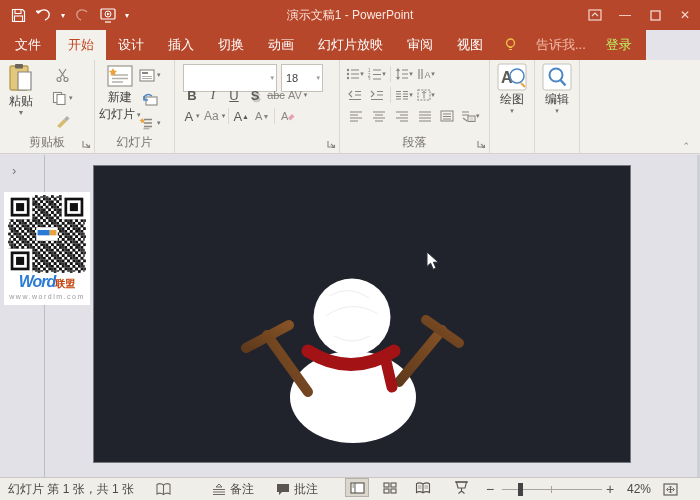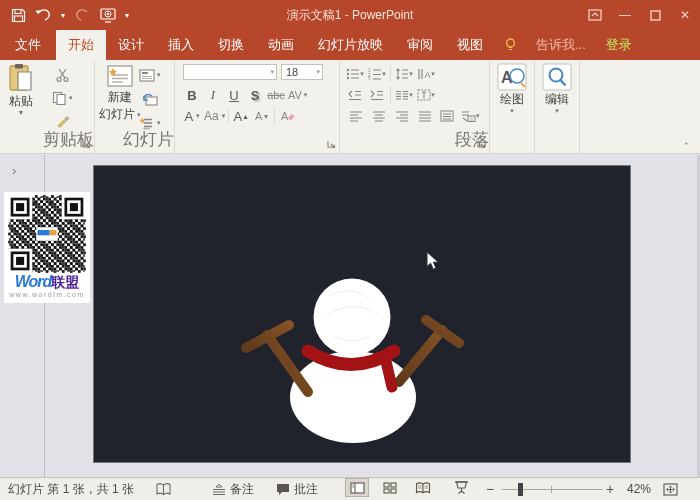--- a/index.html
+++ b/index.html
@@ -10,54 +10,54 @@
   .titlebar { position:absolute; left:0; top:0; width:700px; height:30px; background:#b7472a; color:#fff; }
   .qat { position:absolute; left:6px; top:0; height:30px; display:flex; align-items:center; gap:2px; }
   .qat-btn { width:24px; height:24px; display:flex; align-items:center; justify-content:center; color:#fff; font-size:14px; }
   .qat-caret { font-size:8px; width:10px; }
   .dim { opacity:.45; }
   .win-title { position:absolute; left:0; right:0; top:0; height:30px; line-height:30px; text-align:center; font-size:12px; color:#fbe6df; pointer-events:none; }
   .winctl { position:absolute; right:0; top:0; height:30px; display:flex; }
   .winctl .wbtn { width:30px; height:30px; display:flex; align-items:center; justify-content:center; color:#f5d8cf; font-size:12px; }
 
   
-  .tabrow { position:absolute; left:0; top:30px; width:700px; height:30px; background:#b7472a; display:flex; align-items:stretch; }
+  .tabrow { position:absolute; left:0; top:30px; width:646px; height:30px; background:#b7472a; display:flex; align-items:stretch; }
   .tab { padding:0 12px; line-height:30px; color:#fff; font-size:13px; white-space:nowrap; }
   .tab.file { padding:0 15px; }
   .tab.active { background:#f3f1ec; color:#c0461f; }
   .tellme { display:flex; align-items:center; gap:20px; color:#efb9a8; padding:0 10px; font-size:13px; white-space:nowrap;}
   .signin { line-height:30px; padding:0 10px; color:#bef264; font-size:13px; white-space:nowrap;}
   .share { position:absolute; right:0; top:0; height:30px; background:#a33e21; display:flex; align-items:center; gap:5px; padding:0 12px; color:#fff; font-size:13px; }
 
   
   .ribbon { position:absolute; left:0; top:60px; width:700px; height:94px; background:#f3f1ec; border-bottom:1px solid #d5d1ca; color:#5c5a55; }
   .rgroup { position:absolute; top:0; height:93px; border-right:1px solid #ddd9d2; }
-  .glabel { position:absolute; bottom:2px; left:0; right:0; text-align:right; font-size:17px; color:#7a776f; }
+  .glabel { position:absolute; bottom:2px; left:0; right:0; text-align:center; font-size:12px; color:#7a776f; }
   .launcher { position:absolute; right:2px; bottom:3px; width:10px; height:10px; }
   .bigbtn { position:absolute; top:3px; display:flex; flex-direction:column; align-items:center; font-size:12px; color:#444; }
   .caret { font-size:7px; color:#777; line-height:6px; }
   .mini { display:flex; align-items:center; justify-content:center; height:18px; min-width:18px; color:#8a8680; }
   .letter { font-size:13px; color:#5c5a55; }
-  .combo { background:#fff; border:1px solid #c5c1ba; height:16px; display:flex; align-items:center; justify-content:space-between; padding:0 2px 0 4px; font-size:11px; color:#444; }
+  .combo { background:#fff; border:1px solid #c5c1ba; height:28px; display:flex; align-items:center; justify-content:space-between; padding:0 2px 0 4px; font-size:11px; color:#444; }
   .combo .caret { color:#999; }
   .collapse { position:absolute; right:10px; bottom:2px; color:#8a8680; font-size:9px; }
 
   
   .workspace { position:absolute; left:0; top:155px; width:700px; height:322px; background:#e1e1e7; }
   .panesplit { position:absolute; left:44px; top:0; width:1px; height:322px; background:#bcbcc3; }
   .expand-arrow { position:absolute; left:12px; top:8px; color:#777; font-size:13px; }
   .rightedge { position:absolute; right:0; top:0; width:3px; height:322px; background:#cfcfd6; }
   .slide { position:absolute; left:93px; top:10px; width:538px; height:298px; background:#20222c; border:1px solid #75757c; }
   .slide svg { position:absolute; left:0; top:0; }
 
   
   .watermark { position:absolute; left:4px; top:37px; width:86px; background:#fff; padding:3px 3px 5px 3px; text-align:center; }
   .brandline { font-style:italic; font-weight:bold; font-size:16px; line-height:18px; letter-spacing:-1px; }
   .brand-word { color:#2a7bd6;margin-top:24px; }
-  .brand-cn { color:#4c1d95; font-style:normal; font-size:14px; letter-spacing:0; }
+  .brand-cn { color:#c2410c; font-style:normal; font-size:10px; letter-spacing:0; }
   .brand-url { font-size:7px; color:#9a9a9a; letter-spacing:1.5px; }
 
   
   .cursor { position:absolute; left:426px; top:251px; z-index:50; pointer-events:none; }
 
   
   .statusbar { position:absolute; left:0; top:477px; width:700px; height:23px; background:#f0eee8; border-top:1px solid #c9c6c0; color:#4e4a45; font-size:12px; }
   .sb { position:absolute; top:0; height:22px; display:flex; align-items:center; gap:4px; }
   .viewbtn { width:24px; height:19px; display:flex; align-items:center; justify-content:center; }
   .viewbtn.active { background:#dbd7cf; border:1px solid #b5b1a9; }

